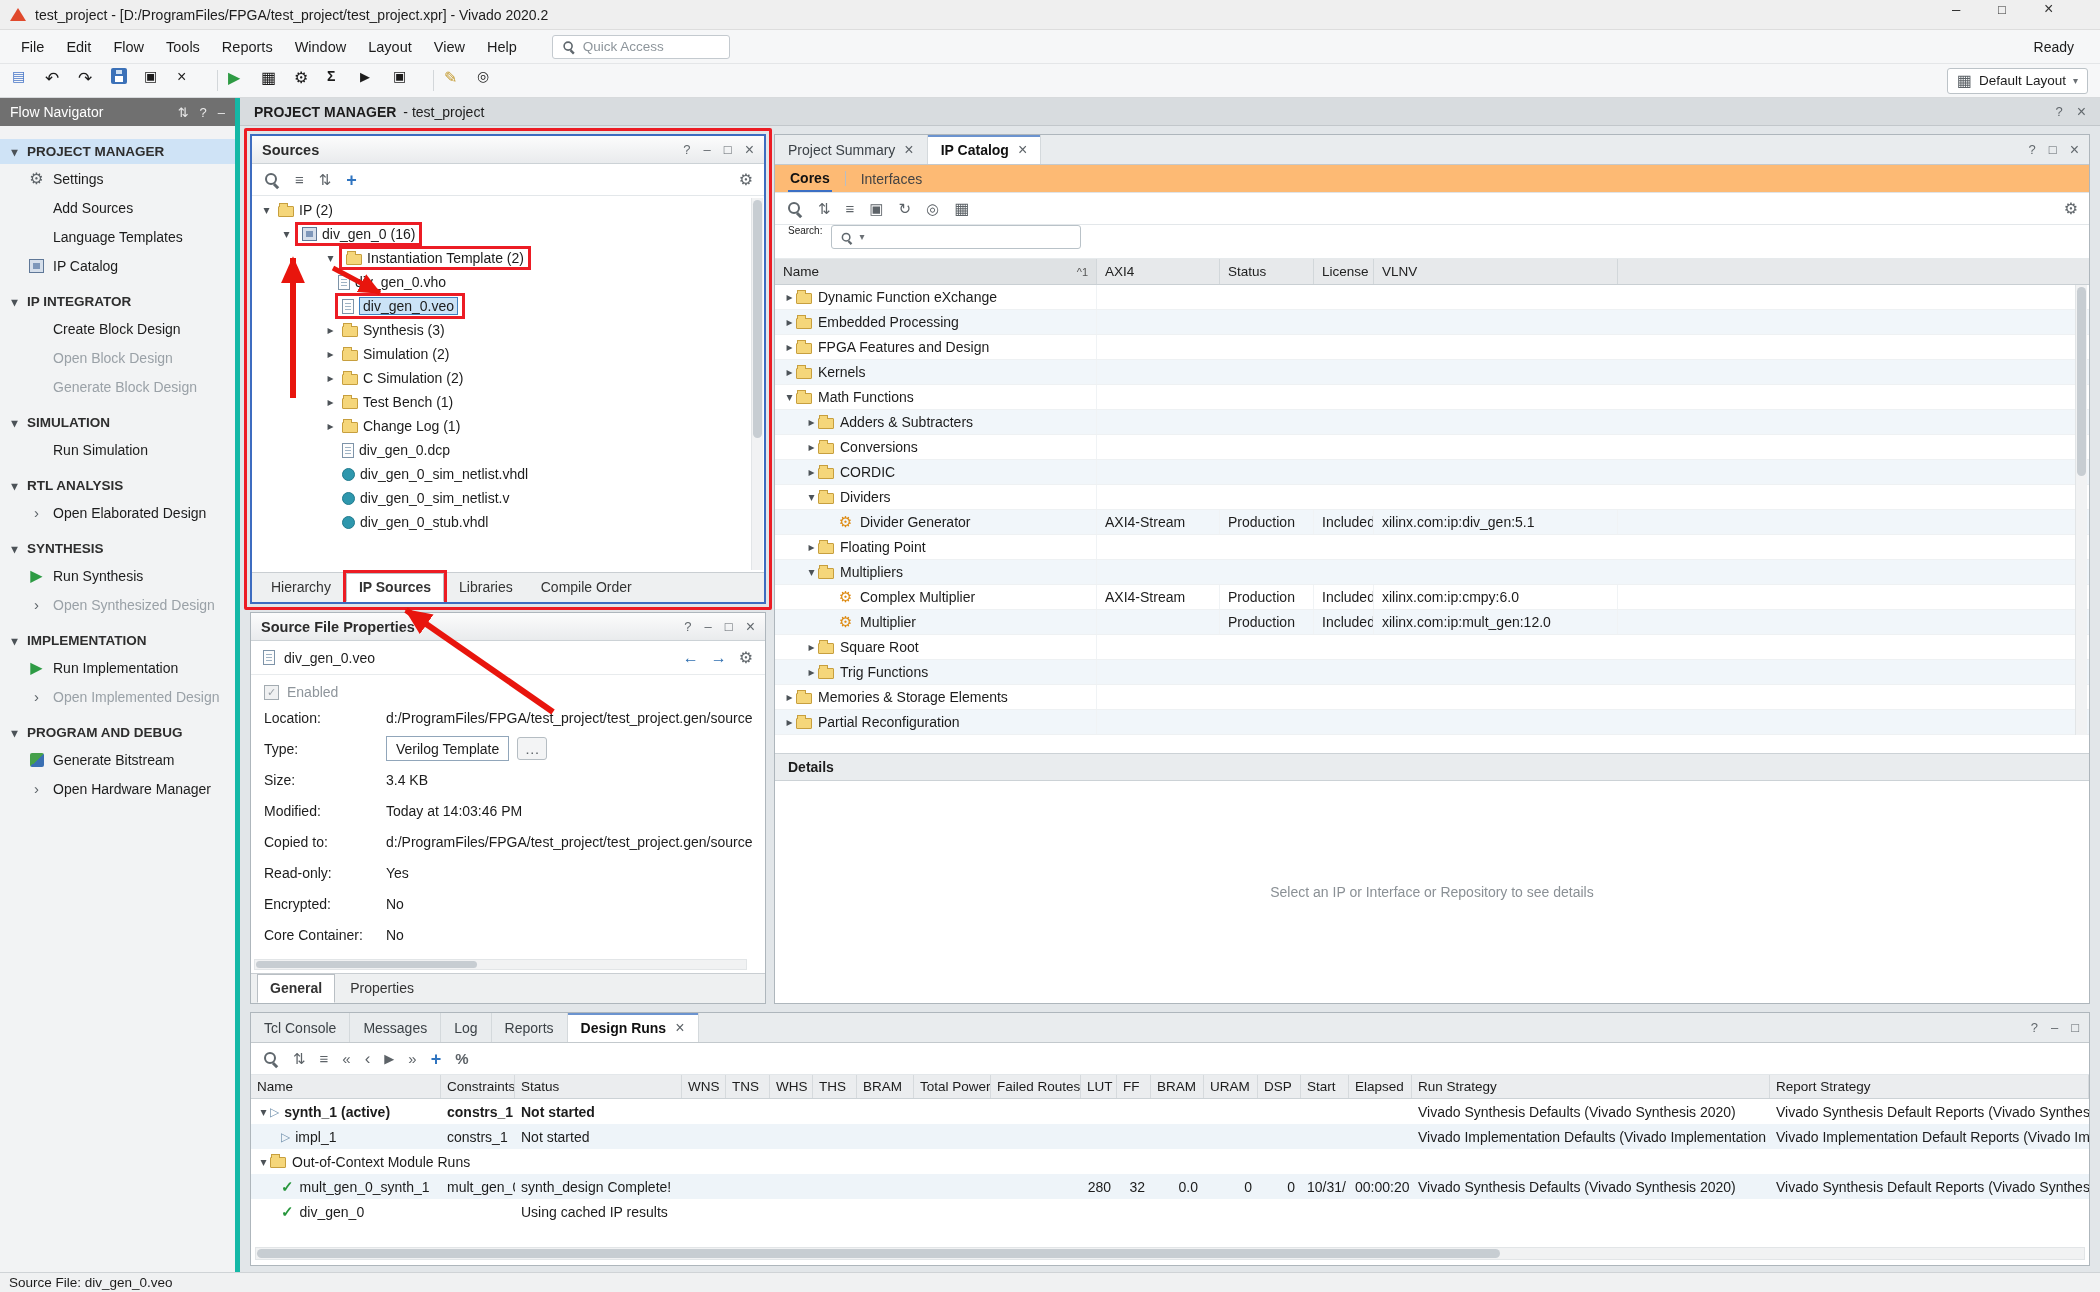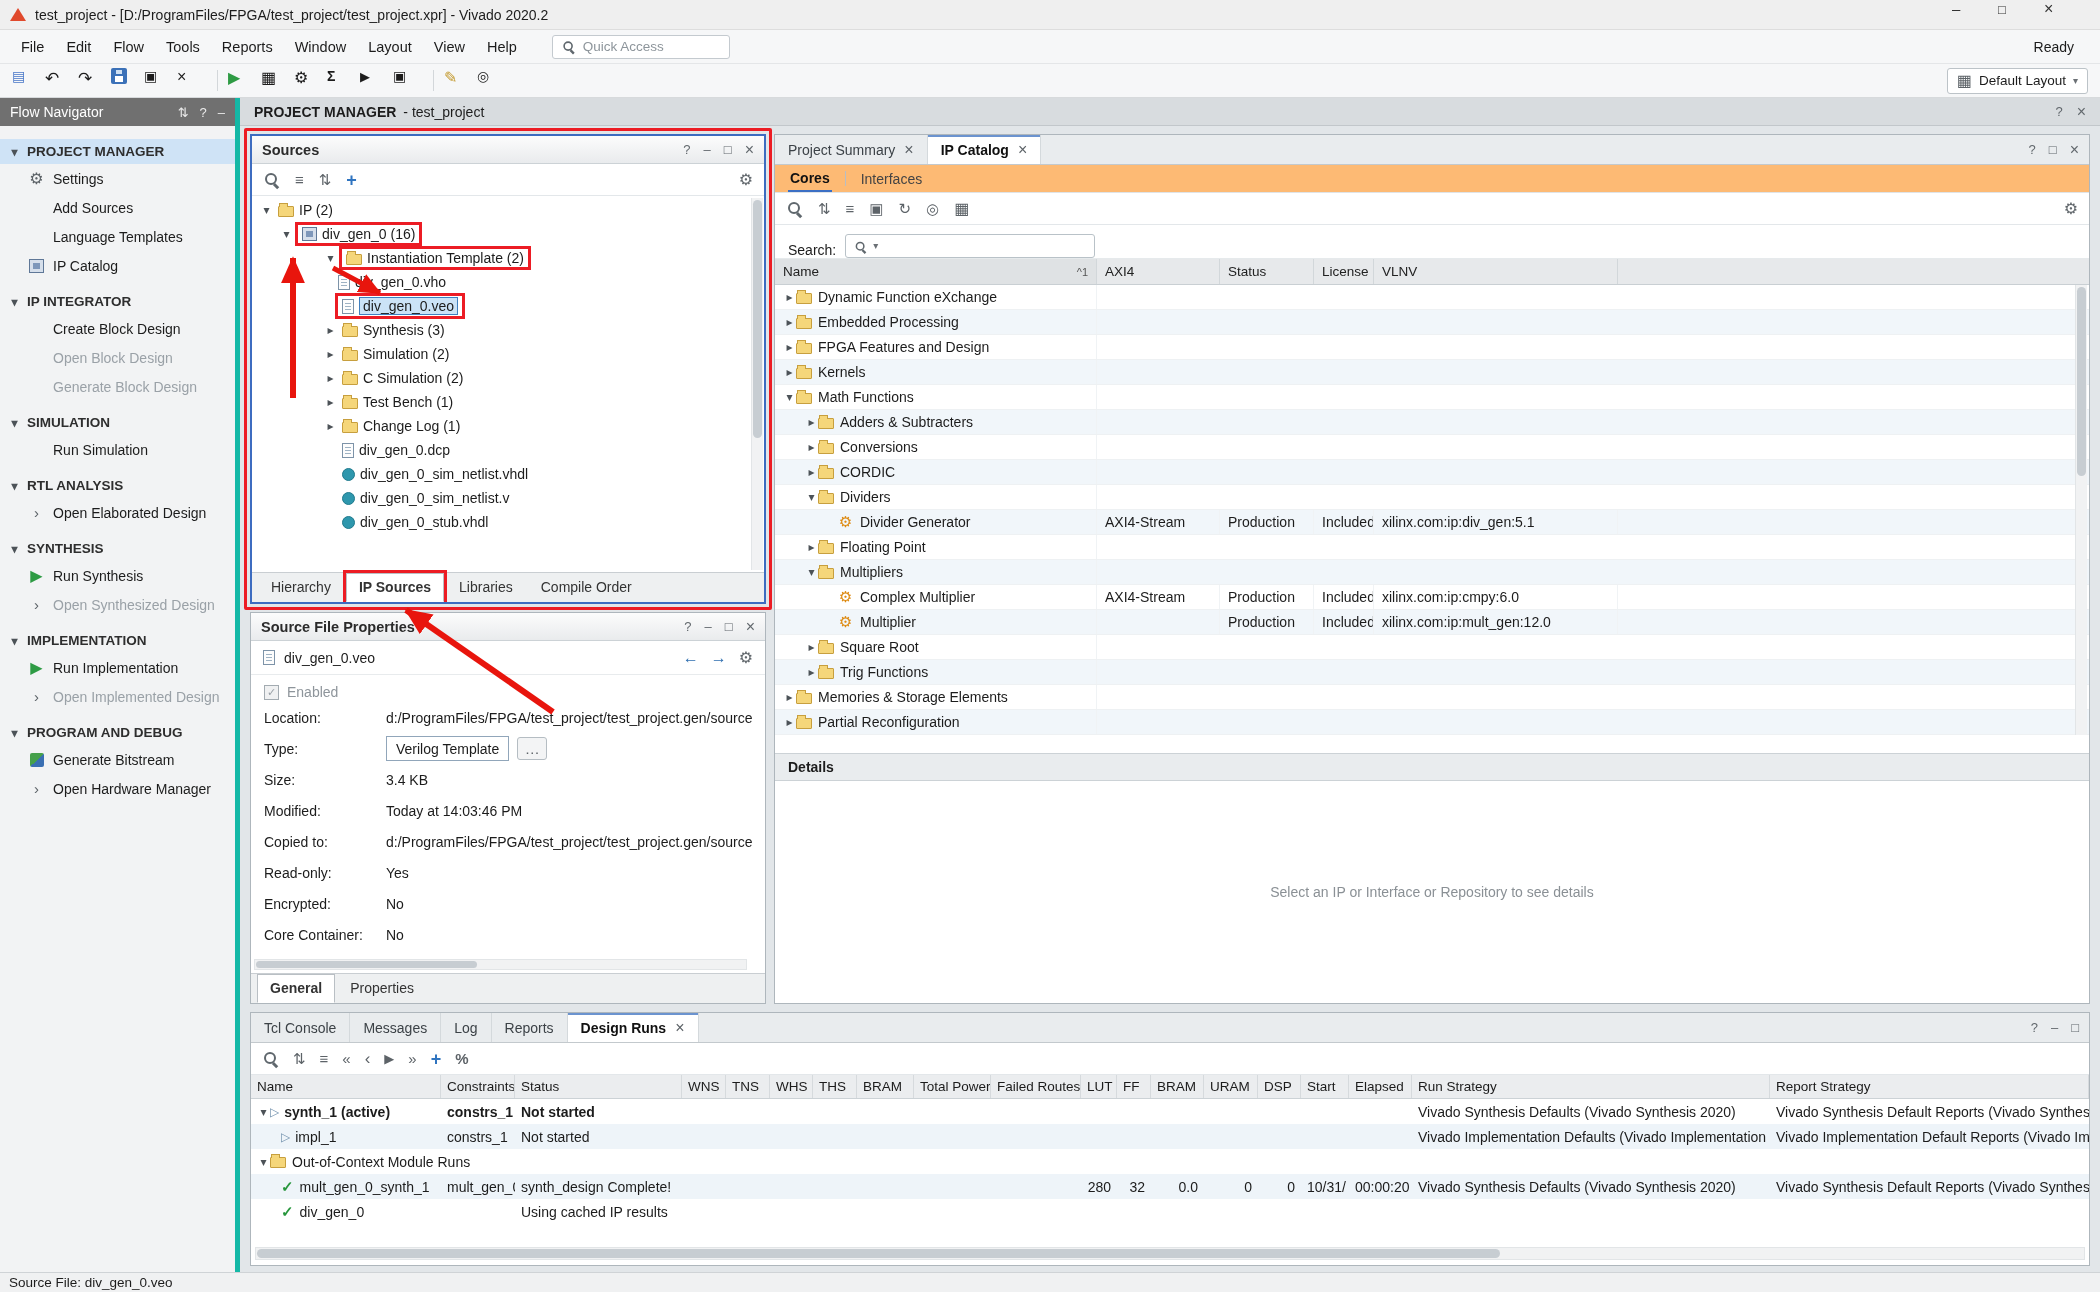--- a/index.html
+++ b/index.html
@@ -126,21 +126,21 @@
 
 .tabbar{height:30px; min-height:30px; display:flex; background:#e9ecee; border-bottom:1px solid #c3c9cd}
 .ttab{display:flex; align-items:center; gap:9px; padding:0 13px; font-size:14px; color:#3c4247; border-right:1px solid #d4d9dc}
 .ttab.active{background:#fff; color:#111; box-shadow:inset 0 2px 0 #6b93cf}
 .ttab .i-x{font-size:13px}
 .tabbar .hicons{padding-right:10px}
 .subtabs{height:28px; min-height:28px; display:flex; align-items:center; gap:13px; padding:0 13px; background:#fdba74; border-bottom:1px solid #e0e4e7}
 .stab{font-size:14px; padding:4px 2px; color:#444}
 .stab.active{font-weight:bold; color:#111; border-bottom:2px solid #3b6fc4}
 .ssep{width:1px; height:15px; background:#b8bec3}
-.csearch{height:34px; min-height:34px; display:flex; align-items:flex-end; gap:9px; padding:0 13px; border-bottom:1px solid #e6eaec; font-size:14px}
+.csearch{height:34px; min-height:34px; display:flex; align-items:flex-start; gap:9px; padding:0 13px; border-bottom:1px solid #e6eaec; font-size:10px}
 .sbox{width:250px; height:24px; border:1px solid #b9c2c8; border-radius:3px; background:#fff; display:flex; align-items:center; gap:4px; padding:0 6px}
 .sbox .mag{transform:scale(.75)}
 .chdr{height:26px; min-height:26px; display:flex; background:#e7e9eb; border-bottom:1px solid #c9cfd3; font-size:13.5px; color:#222}
 .chcell{display:flex; align-items:center; padding:0 8px; border-right:1px solid #d2d7da; overflow:hidden; white-space:nowrap}
 .chcell.first{background:#dfe2e4}
 .sortb{margin-left:auto; font-size:11px; color:#555}
 .w-name{width:322px; min-width:322px}
 .w-axi{width:123px; min-width:123px}
 .w-st{width:94px; min-width:94px}
 .w-lic{width:60px; min-width:60px}

